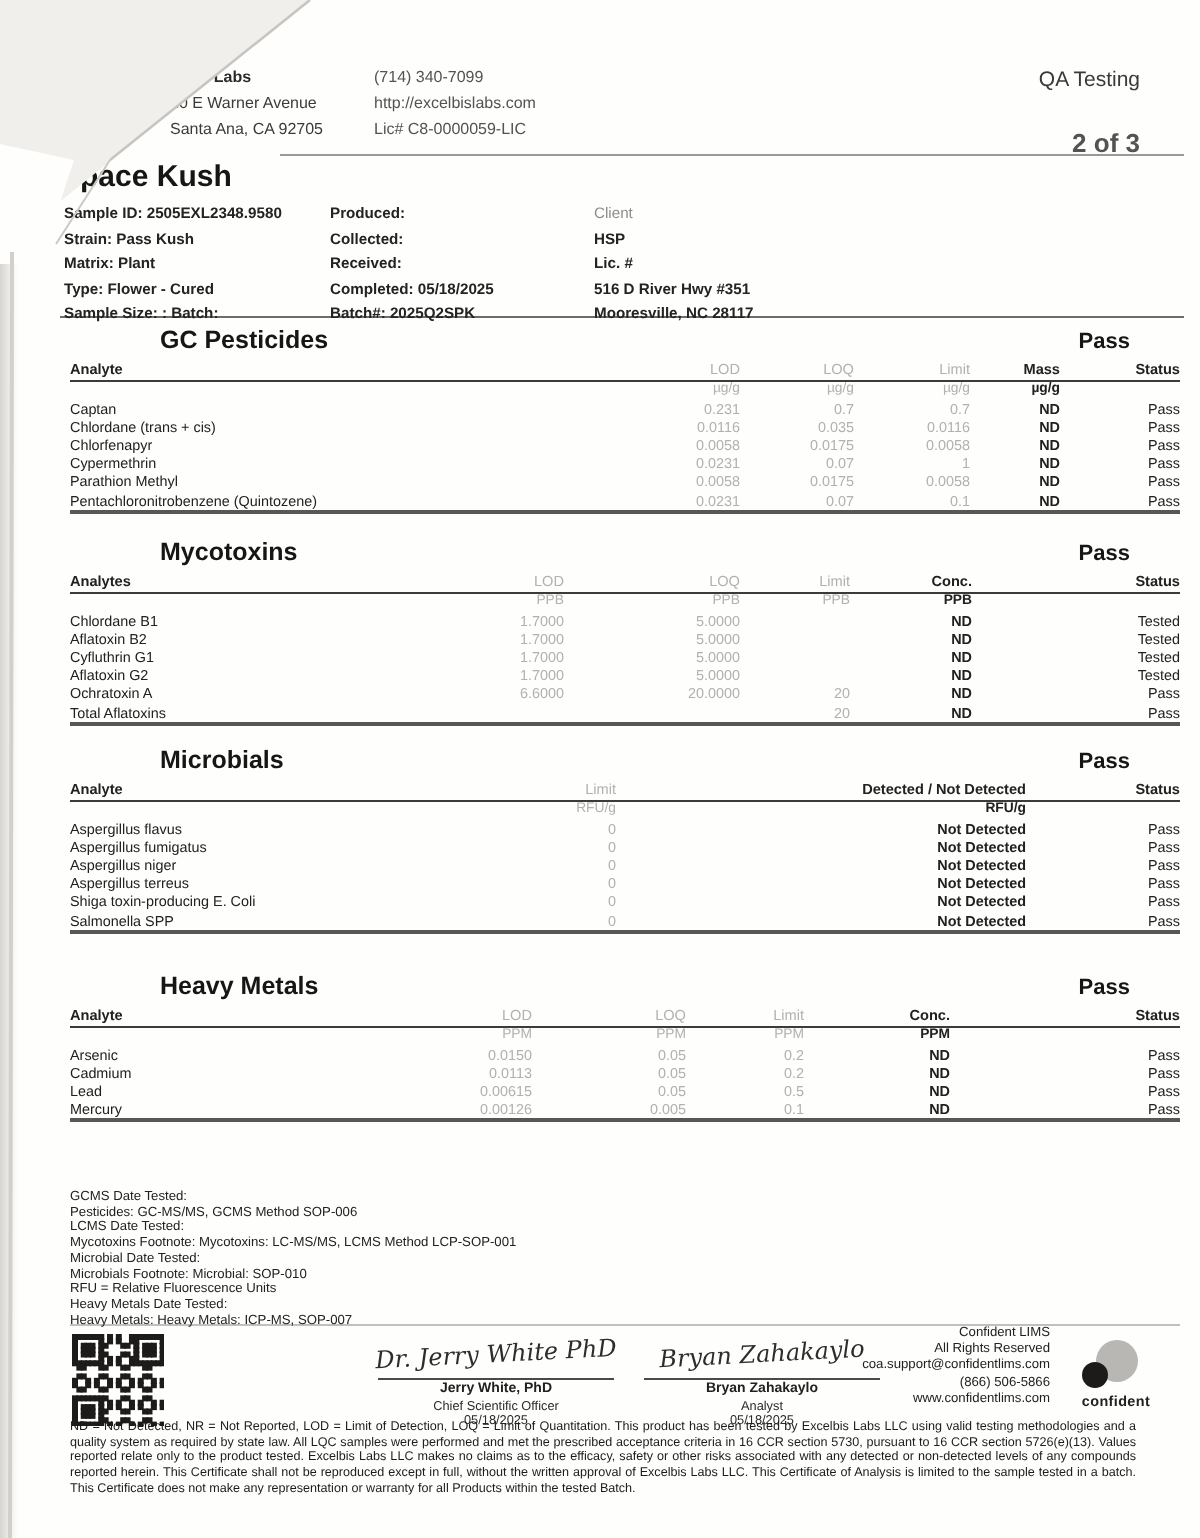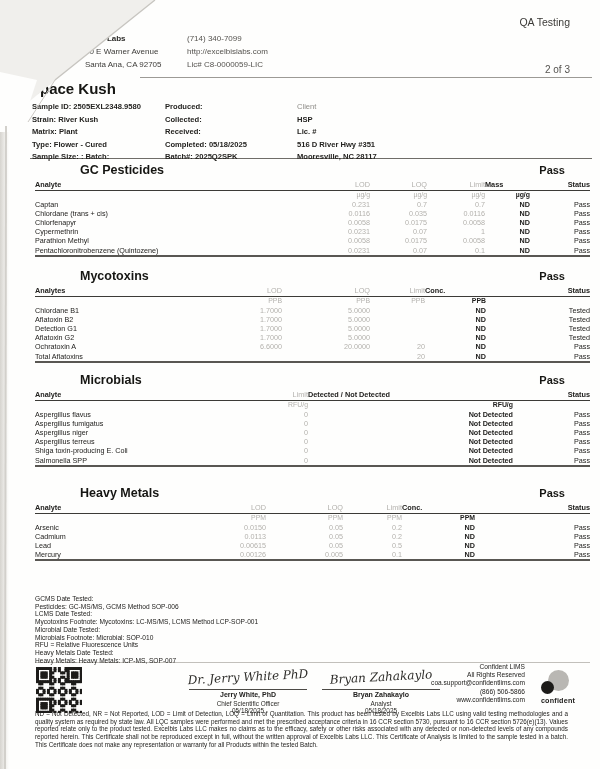--- a/index.html
+++ b/index.html
@@ -8,22 +8,22 @@
 
   
   .artifacts{position:absolute;inset:0;pointer-events:none;z-index:6;}
   .left-edge{position:absolute;left:0;top:118px;bottom:0;width:9px;z-index:5;
     background:linear-gradient(to right,#d6d4cf,#f3f2ef 65%,rgba(255,255,255,0));}
 
   
   .lab-block{position:absolute;left:85px;top:32px;font-size:8px;line-height:13px;color:#3c3b38;z-index:2;}
   .lab-block .l1{padding-left:13px;font-weight:bold;color:#2b2a27;}
   .contact-block{position:absolute;left:187px;top:32px;font-size:8px;line-height:13px;color:#55534f;z-index:2;}
-  .qa-label{position:absolute;right:30px;top:16px;font-size:10.5px;color:#3b3a37;}
-  .page-num{position:absolute;right:30px;top:64px;font-size:10px;color:#55534f;}
+  .qa-label{position:absolute;right:30px;top:34px;font-size:10.5px;color:#3b3a37;}
+  .page-num{position:absolute;right:30px;top:64px;font-size:13px;color:#55534f;font-weight:bold;}
   .head-rule{position:absolute;left:140px;right:8px;top:77px;border-top:1px solid #9c9a95;}
 
   .doc-title{position:absolute;left:30px;top:80px;font-size:15px;font-weight:bold;color:#161613;z-index:2;}
 
   .sample-grid{position:absolute;left:32px;top:101px;z-index:2;font-size:7.6px;line-height:12.6px;font-weight:bold;color:#242320;}
   .s-col{position:absolute;top:0;white-space:nowrap;}
   .s-col1{left:0;}
   .s-col2{left:133px;}
   .s-col3{left:265px;}
   .client-label{font-weight:normal;color:#8f8d88;}
@@ -34,21 +34,21 @@
   .section{position:absolute;left:35px;width:555px;z-index:2;}
   .sec-head{display:flex;justify-content:space-between;align-items:baseline;margin-bottom:3px;margin-left:45px;}
   .sec-title{font-size:12.5px;font-weight:bold;color:#161613;}
   .sec-pass{font-size:11px;font-weight:bold;color:#161613;padding-right:25px;}
 
   table.tbl{width:555px;border-collapse:collapse;table-layout:fixed;font-size:7.2px;}
   .tbl th,.tbl td{padding:0;line-height:9.2px;white-space:nowrap;overflow:visible;}
   .tbl thead th{border-bottom:1.4px solid #3c3b37;padding-bottom:1px;font-size:7.3px;}
   .h-name{text-align:left;color:#22211f;font-weight:bold;}
   .h-muted{text-align:right;color:#b3b1ad;font-weight:normal;}
-  .h-strong{text-align:left;color:#22211f;font-weight:bold;}
+  .h-strong{text-align:right;color:#22211f;font-weight:bold;}
   .h-status{text-align:right;color:#22211f;font-weight:bold;padding-right:30px;}
   .c-name{text-align:left;color:#22211f;}
   .c-muted{text-align:right;color:#b3b1ad;}
   .c-strong{text-align:right;color:#22211f;font-weight:bold;}
   .c-status{text-align:right;color:#22211f;padding-right:30px;}
   .tbl tr.units td{line-height:8.4px;font-size:6.9px;}
   .tbl tbody tr:last-child td{border-bottom:2.3px solid #595753;}
 
   .tbl-gc th:nth-child(1){width:280px}.tbl-gc th:nth-child(2){width:55px}.tbl-gc th:nth-child(3){width:57px}
   .tbl-gc th:nth-child(4){width:58px}.tbl-gc th:nth-child(5){width:45px}
@@ -104,21 +104,21 @@
   </div>
   <div class="qa-label">QA Testing</div>
   <div class="page-num">2 of 3</div>
   <div class="head-rule"></div>
 
   <div class="doc-title">Space Kush</div>
 
   <div class="sample-grid">
     <div class="s-col s-col1">
         <div>Sample ID: 2505EXL2348.9580</div>
-        <div>Strain: River Kush</div>
+        <div>Strain: Pass Kush</div>
         <div>Matrix: Plant</div>
         <div>Type: Flower - Cured</div>
         <div>Sample Size: : Batch:</div>
       </div>
     <div class="s-col s-col2">
         <div>Produced:</div>
         <div>Collected:</div>
         <div>Received:</div>
         <div>Completed: 05/18/2025</div>
         <div>Batch#: 2025Q2SPK</div>
@@ -246,21 +246,21 @@
           </tr>
           <tr>
             <td class="c-name">Aflatoxin B2</td>
             <td class="c-muted">1.7000</td>
             <td class="c-muted">5.0000</td>
             <td class="c-muted"></td>
             <td class="c-strong">ND</td>
             <td class="c-status">Tested</td>
           </tr>
           <tr>
-            <td class="c-name">Detection G1</td>
+            <td class="c-name">Cyfluthrin G1</td>
             <td class="c-muted">1.7000</td>
             <td class="c-muted">5.0000</td>
             <td class="c-muted"></td>
             <td class="c-strong">ND</td>
             <td class="c-status">Tested</td>
           </tr>
           <tr>
             <td class="c-name">Aflatoxin G2</td>
             <td class="c-muted">1.7000</td>
             <td class="c-muted">5.0000</td>

